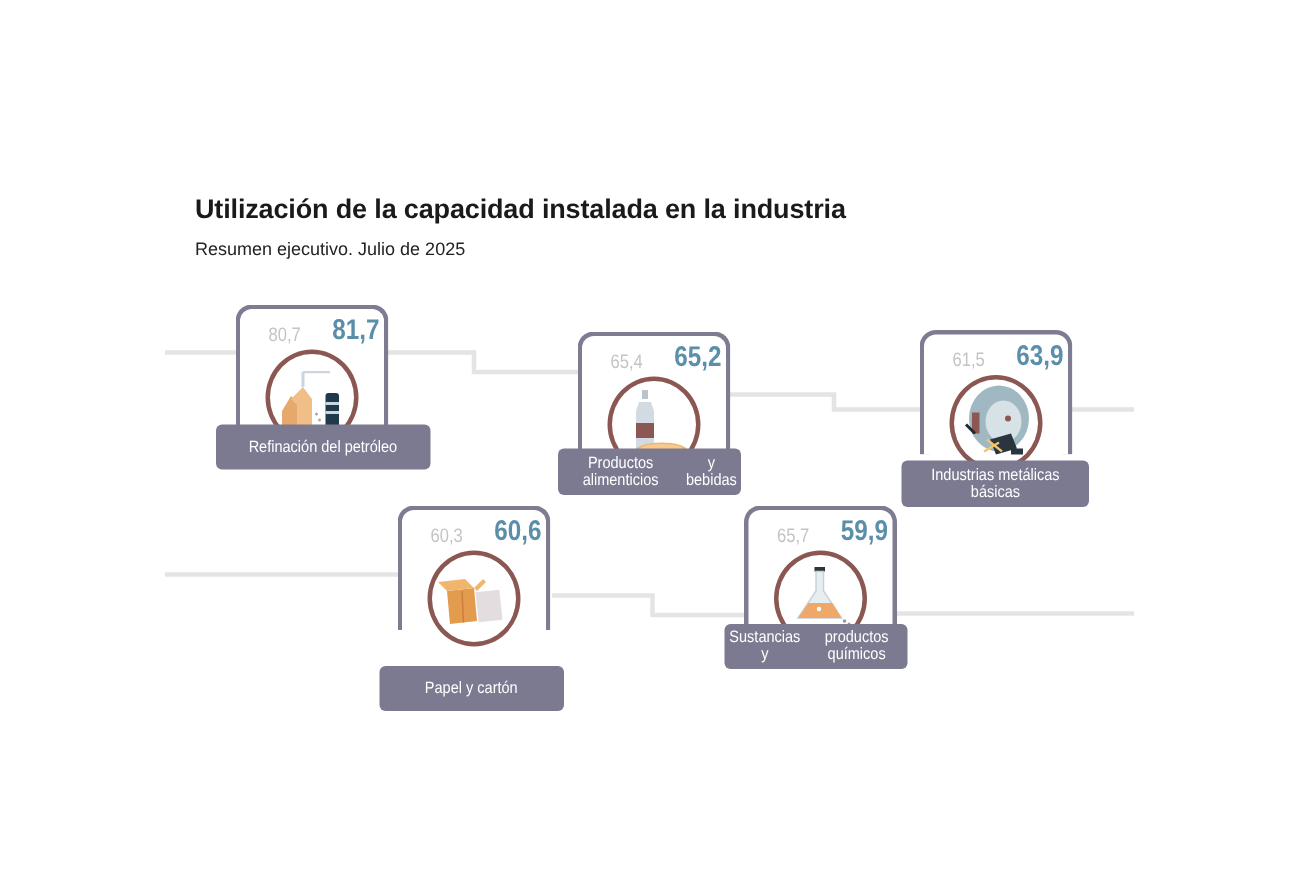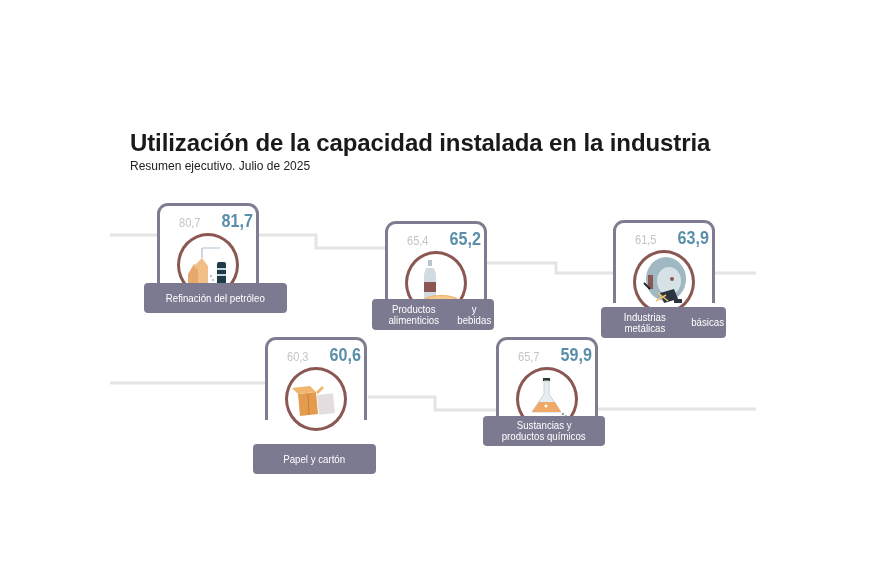--- a/index.html
+++ b/index.html
@@ -1,17 +1,17 @@
 <!DOCTYPE html>
 <html><head>
 <meta charset="utf-8">
 <style>
   html, body { margin:0; padding:0; }
   body { width:870px; height:580px; background:#ffffff; position:relative; overflow:hidden; font-family:"Liberation Sans", sans-serif; }
-  .title { position:absolute; left:130px; top:129px; font-size:24px; font-weight:bold; color:#1a1a1a; letter-spacing:-0.1px; }
+  .title { position:absolute; left:130px; top:129px; font-size:18px; font-weight:bold; color:#1a1a1a; letter-spacing:-0.1px; }
   .subtitle { position:absolute; left:130px; top:159px; font-size:12px; color:#222; }
   svg.lines { position:absolute; left:0; top:0; }
   .card { position:absolute; width:102px; height:80px; }
   .frame { position:absolute; left:0; top:0; width:96px; height:80px; border:3px solid #7e7c91; border-bottom:none; border-radius:11px 11px 0 0; background:#fff; }
   .old { position:absolute; left:22px; top:12px; font-size:13px; color:#c4c4c4; font-family:"Liberation Sans", sans-serif; transform:scaleX(0.85); transform-origin:left; }
   .new { position:absolute; right:6px; top:7px; font-size:19px; font-weight:bold; color:#5b8fa9; transform:scaleX(0.85); transform-origin:right; }
   .circle { position:absolute; left:20px; top:30px; width:56px; height:58px; border:3px solid #8b5752; border-radius:50%; background:#fff; overflow:hidden; }
   .circle svg { position:absolute; left:0; top:0; }
   .label { position:absolute; background:#7c7a91; color:#fff; font-size:11px; text-align:center; border-radius:4px; display:flex; align-items:center; justify-content:center; line-height:11px; transform-origin:center; }
   .label span { display:inline-block; transform:scaleX(0.88); }
@@ -84,21 +84,21 @@
       <circle cx="36" cy="26" r="2" fill="#8b5752"></circle>
       <rect x="12" y="22" width="5" height="14" fill="#8b5752"></rect>
       <line x1="8" y1="30" x2="14" y2="36" stroke="#1f2a33" stroke-width="2"></line>
       <path d="M24,40 L38,36 L42,46 L28,50 Z" fill="#2a3540"></path>
       <line x1="20" y1="48" x2="30" y2="42" stroke="#f3c46a" stroke-width="1.5"></line>
       <line x1="22" y1="40" x2="32" y2="48" stroke="#f3c46a" stroke-width="1.5"></line>
       <rect x="38" y="46" width="8" height="4" fill="#2a3540"></rect>
     </svg>
   </div>
 </div>
-<div class="label" style="left:601px; top:307px; width:125px; height:31px; flex-direction:row;">
+<div class="label" style="left:601px; top:307px; width:125px; height:31px; flex-direction:column;">
   <span>Industrias metálicas</span>
     <span>básicas</span>
 </div>
 
 <div class="card" style="left:265px; top:337px;text-align:center;">
   <div class="frame"></div>
   <div class="old">60,3</div>
   <div class="new">60,6</div>
   <div class="circle">
     <svg width="56" height="58">
@@ -122,16 +122,16 @@
     <svg width="56" height="58">
       <rect x="24" y="8" width="7" height="3" fill="#333"></rect>
       <path d="M25,11 L30,11 L30,24 L42,42 L13,42 L25,24 Z" fill="#e6eef2" stroke="#c7d2d8" stroke-width="1"></path>
       <path d="M20,32 L36,32 L42,42 L13,42 Z" fill="#f0a868"></path>
       <circle cx="27" cy="36" r="1.5" fill="#fff"></circle>
       <circle cx="44" cy="44" r="1.2" fill="#999"></circle>
         <circle cx="47" cy="46" r="1" fill="#999"></circle>
     </svg>
   </div>
 </div>
-<div class="label" style="left:483px; top:416px; width:122px; height:30px; flex-direction:column;">
+<div class="label" style="left:483px; top:416px; width:122px; height:30px; ">
   <span>Sustancias y</span>
     <span>productos químicos</span>
 </div>
 
 </body></html>

